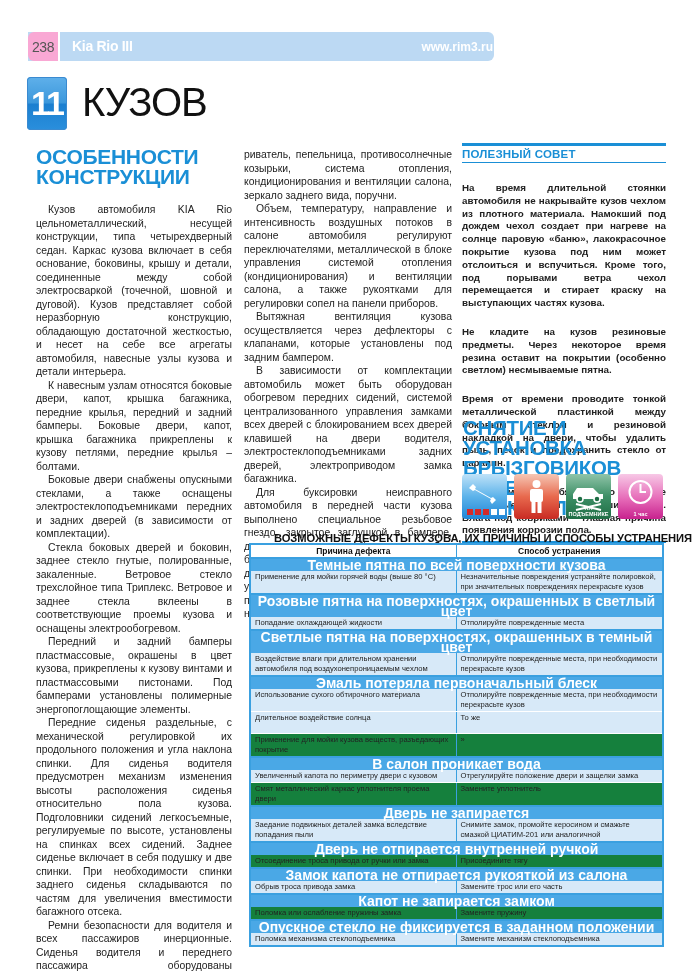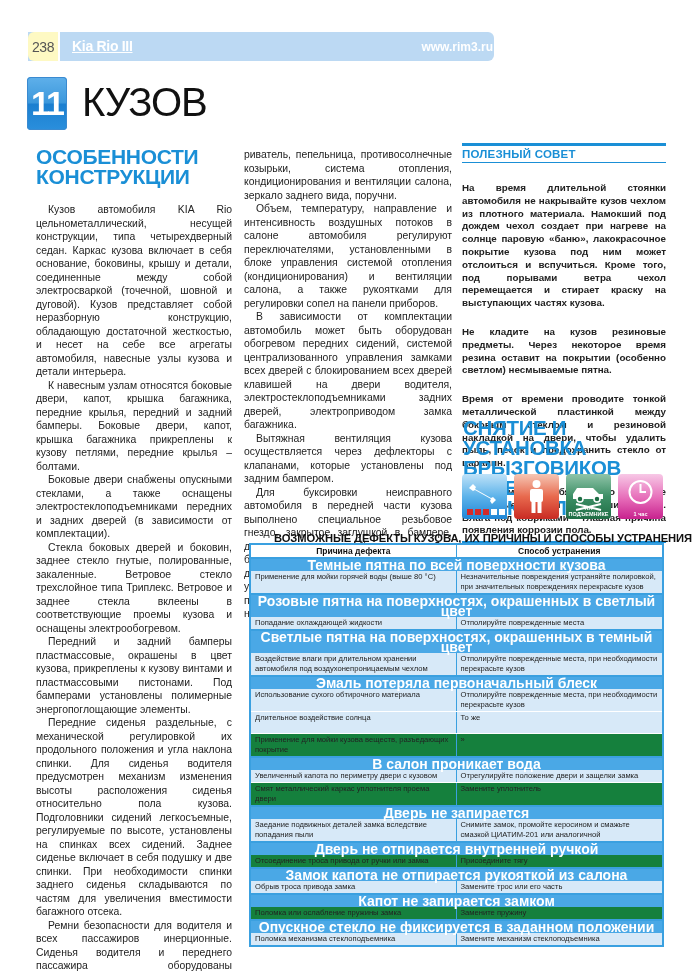--- a/index.html
+++ b/index.html
@@ -1,20 +1,20 @@
 <!DOCTYPE html>
 <html><head>
 <meta charset="utf-8">
 <style>
   * { box-sizing: border-box; margin: 0; padding: 0; }
   html, body { width: 700px; height: 973px; background: #ffffff; overflow: hidden; }
   body { position: relative; font-family: "Liberation Sans", sans-serif; color: #1a1a1a; }
   .hdr-bar { position: absolute; left: 28px; top: 32px; width: 466px; height: 29px; background: #bcd9f3; border-radius: 0 6px 6px 0; }
-  .hdr-page { position: absolute; left: 28px; top: 32px; width: 32px; height: 29px; background: #fef9c3; border-radius: 6px 0 0 6px; border-right: 2px solid #ffffff; font-size: 14px; color: #555; display: flex; align-items: center; justify-content: center; letter-spacing: -0.5px; }
-  .hdr-title { position: absolute; left: 72px; top: 38px; font-size: 14px; color: #ffffff; font-weight: bold; letter-spacing: -0.3px; text-decoration: underline; }
+  .hdr-page { position: absolute; left: 28px; top: 32px; width: 32px; height: 29px; background: #f9a8d4; border-radius: 6px 0 0 6px; border-right: 2px solid #ffffff; font-size: 14px; color: #555; display: flex; align-items: center; justify-content: center; letter-spacing: -0.5px; }
+  .hdr-title { position: absolute; left: 72px; top: 38px; font-size: 14px; color: #ffffff; font-weight: bold; letter-spacing: -0.3px; }
   .hdr-url { position: absolute; right: 207px; top: 40px; font-size: 12px; color: #ffffff; font-weight: bold; }
 
   
   .chap-num { position: absolute; left: 27px; top: 77px; width: 40px; height: 53px; border-radius: 4px;
     background: linear-gradient(180deg, #5fb0ea 0%, #3c98dc 48%, #1b7fd0 52%, #2a8fdc 100%);
     color: #fff; font-size: 34px; font-weight: bold; display: flex; align-items: center; justify-content: center; letter-spacing: -2px; box-shadow: inset 0 0 0 1px #3a8ad0; }
   .chap-title { position: absolute; left: 82px; top: 80px; font-size: 40px; color: #111; letter-spacing: -1px; }
 
   
   .sec-head { position: absolute; left: 36px; top: 147px; width: 200px; font-size: 21px; font-weight: bold; color: #1a8fd6; line-height: 20px; letter-spacing: -0.3px; }
@@ -76,23 +76,23 @@
   <p>Боковые двери снабжены опускными стеклами, а также оснащены электростеклоподъемниками передних и задних дверей (в зависимости от комплектации).</p>
   <p>Стекла боковых дверей и боковин, заднее стекло гнутые, полированные, закаленные. Ветровое стекло трехслойное типа Триплекс. Ветровое и заднее стекла вклеены в соответствующие проемы кузова и оснащены электрообогревом.</p>
   <p>Передний и задний бамперы пластмассовые, окрашены в цвет кузова, прикреплены к кузову винтами и пластмассовыми пистонами. Под бамперами установлены полимерные энергопоглощающие элементы.</p>
   <p>Передние сиденья раздельные, с механической регулировкой их продольного положения и угла наклона спинки. Для сиденья водителя предусмотрен механизм изменения высоты расположения сиденья относительно пола кузова. Подголовники сидений легкосъемные, регулируемые по высоте, установлены на спинках всех сидений. Заднее сиденье включает в себя подушку и две спинки. При необходимости спинки заднего сиденья складываются по частям для увеличения вместимости багажного отсека.</p>
   <p>Ремни безопасности для водителя и всех пассажиров инерционные. Сиденья водителя и переднего пассажира оборудованы преднатяжителями ремней безопасности.</p>
 
 </div>
 
 <div class="col col2">
   <p style="text-indent:0">риватель, пепельница, противосолнечные козырьки, система отопления, кондиционирования и вентиляции салона, зеркало заднего вида, поручни.</p>
-  <p>Объем, температуру, направление и интенсивность воздушных потоков в салоне автомобиля регулируют переключателями, установленными в блоке управления системой отопления (кондиционирования) и вентиляции салона, а также рукоятками для регулировки сопел на панели приборов.</p>
+  <p>Объем, температуру, направление и интенсивность воздушных потоков в салоне автомобиля регулируют переключателями, металлической в блоке управления системой отопления (кондиционирования) и вентиляции салона, а также рукоятками для регулировки сопел на панели приборов.</p>
+  <p>Вытяжная вентиляция кузова осуществляется через дефлекторы с клапанами, которые установлены под задним бампером.</p>
   <p>В зависимости от комплектации автомобиль может быть оборудован обогревом передних сидений, системой централизованного управления замками всех дверей с блокированием всех дверей клавишей на двери водителя, электростеклоподъемниками задних дверей, электроприводом замка багажника.</p>
-  <p>Вытяжная вентиляция кузова осуществляется через дефлекторы с клапанами, которые установлены под задним бампером.</p>
   <p>Для буксировки неисправного автомобиля в передней части кузова выполнено специальное резьбовое гнездо, закрытое заглушкой в бампере, для установки съемной проушины. Для буксировки другого автомобиля под днищем кузова в его задней части установлена специальная, предназначенная для этой цели несъемная проушина.</p>
 </div>
 
 <div class="tip">
   <div class="tip-rule-top"></div>
   <div class="tip-title">ПОЛЕЗНЫЙ СОВЕТ</div>
   <div class="tip-body">
     <p>На время длительной стоянки автомобиля не накрывайте кузов чехлом из плотного материала. Намокший под дождем чехол создает при нагреве на солнце паровую «баню», лакокрасочное покрытие кузова под ним может отслоиться и вспучиться. Кроме того, под порывами ветра чехол перемещается и стирает краску на выступающих частях кузова.</p>
     <p>Не кладите на кузов резиновые предметы. Через некоторое время резина оставит на покрытии (особенно светлом) несмываемые пятна.</p>
     <p>Время от времени проводите тонкой металлической пластинкой между боковым стеклом и резиновой накладкой на двери, чтобы удалить пыль, песок и предохранить стекло от царапин.</p>

